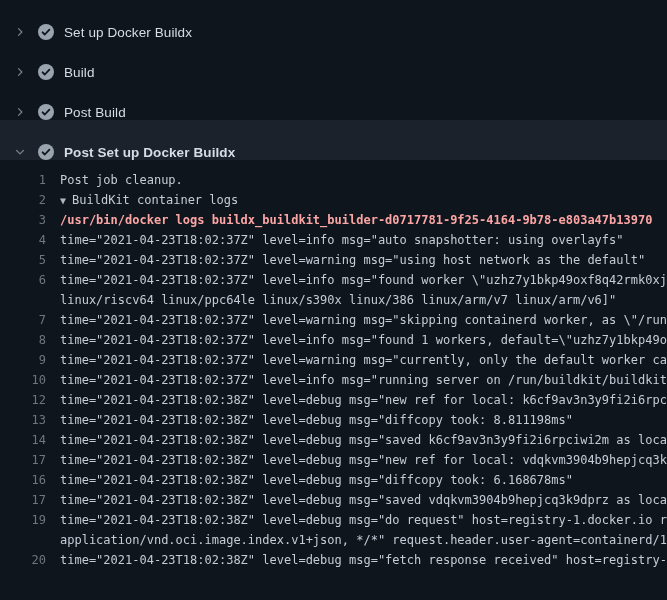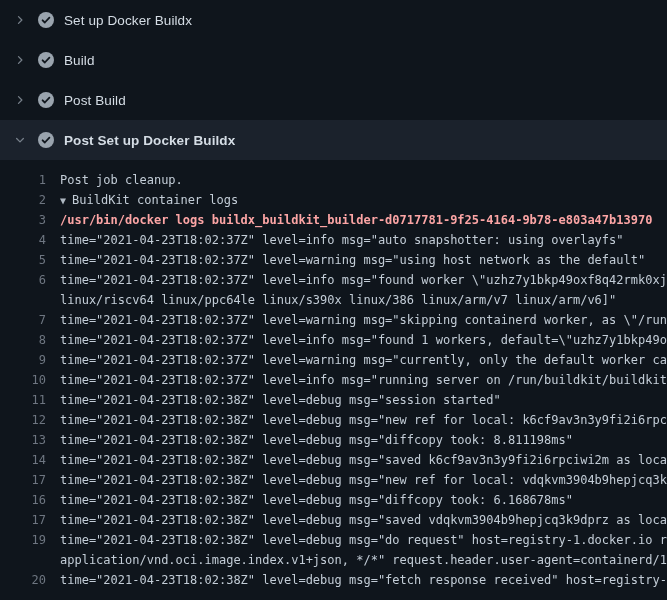--- a/index.html
+++ b/index.html
@@ -9,21 +9,21 @@
     height: 600px;
     background: #0f151c;
     overflow: hidden;
     font-family: "Liberation Sans", sans-serif;
     color: #c3cdd7;
   }
   .step-list { width: 100%; }
   .step-header {
     height: 40px;
     display: flex;
-    align-items: center;
+    align-items: flex-end;
     padding: 0 16px 0 12px;
     gap: 10px;
     color: #d5dde5;
     cursor: pointer;
     user-select: none;
   }
   .step-header.expanded { background: #1b222c; font-weight: bold; }
   .chev {
     width: 16px;
     height: 16px;
@@ -184,26 +184,20 @@
           <div class="content-row">time="2021-04-23T18:02:37Z" level=warning msg="currently, only the default worker ca</div>
         </div>
       </div>
       <div class="log-line">
         <span class="line-num">10</span>
         <div class="line-content normal">
           <div class="content-row">time="2021-04-23T18:02:37Z" level=info msg="running server on /run/buildkit/buildkit</div>
         </div>
       </div>
       <div class="log-line">
-        <span class="line-num">11</span>
-        <div class="line-content normal">
-          <div class="content-row">time="2021-04-23T18:02:38Z" level=debug msg="session started"</div>
-        </div>
-      </div>
-      <div class="log-line">
         <span class="line-num">12</span>
         <div class="line-content normal">
           <div class="content-row">time="2021-04-23T18:02:38Z" level=debug msg="new ref for local: k6cf9av3n3y9fi2i6rpc</div>
         </div>
       </div>
       <div class="log-line">
         <span class="line-num">13</span>
         <div class="line-content normal">
           <div class="content-row">time="2021-04-23T18:02:38Z" level=debug msg="diffcopy took: 8.811198ms"</div>
         </div>

